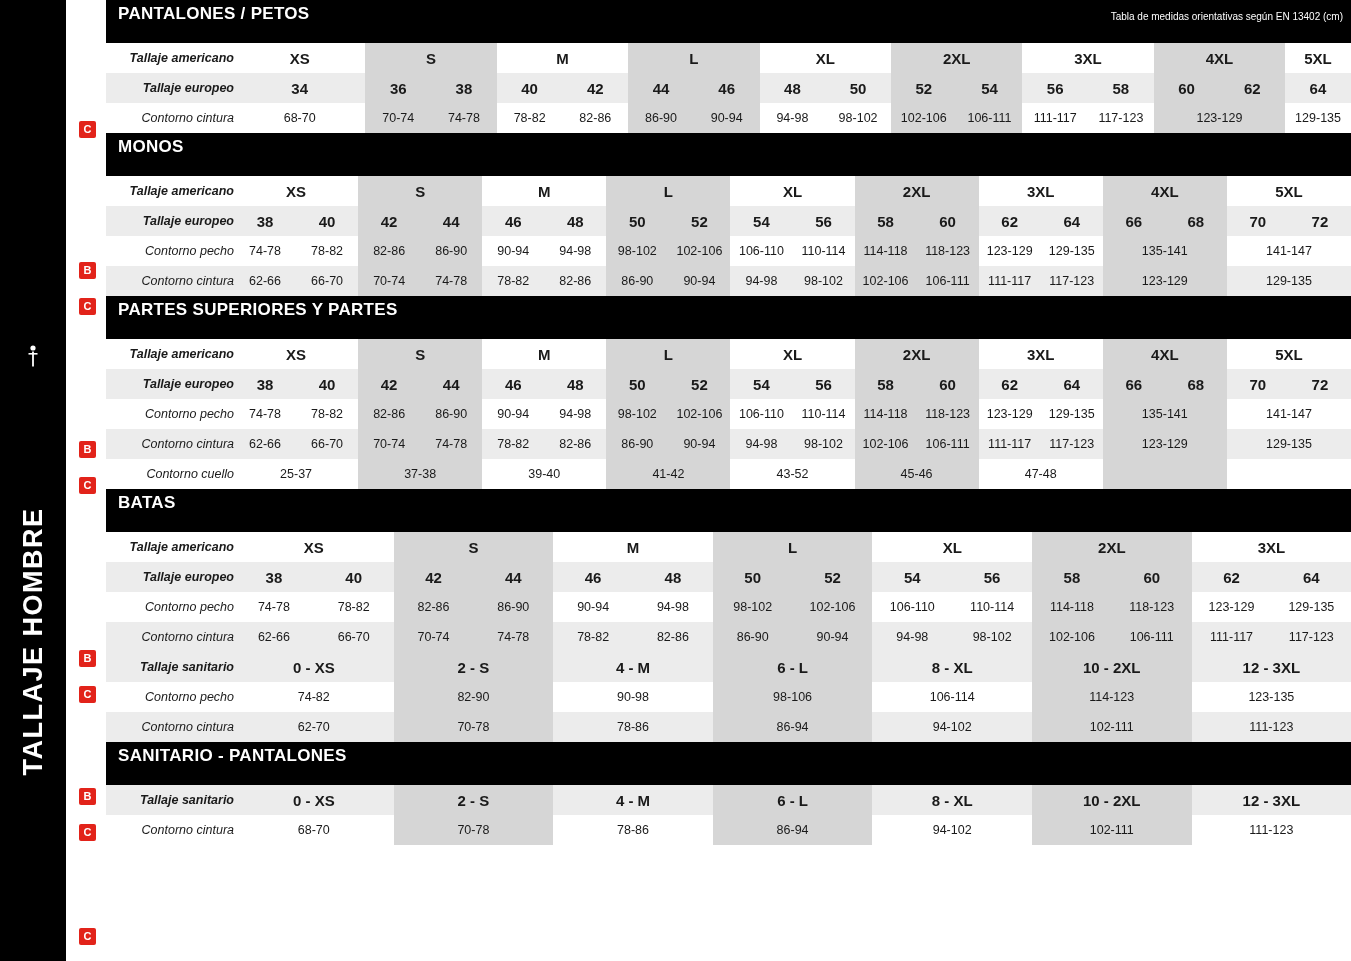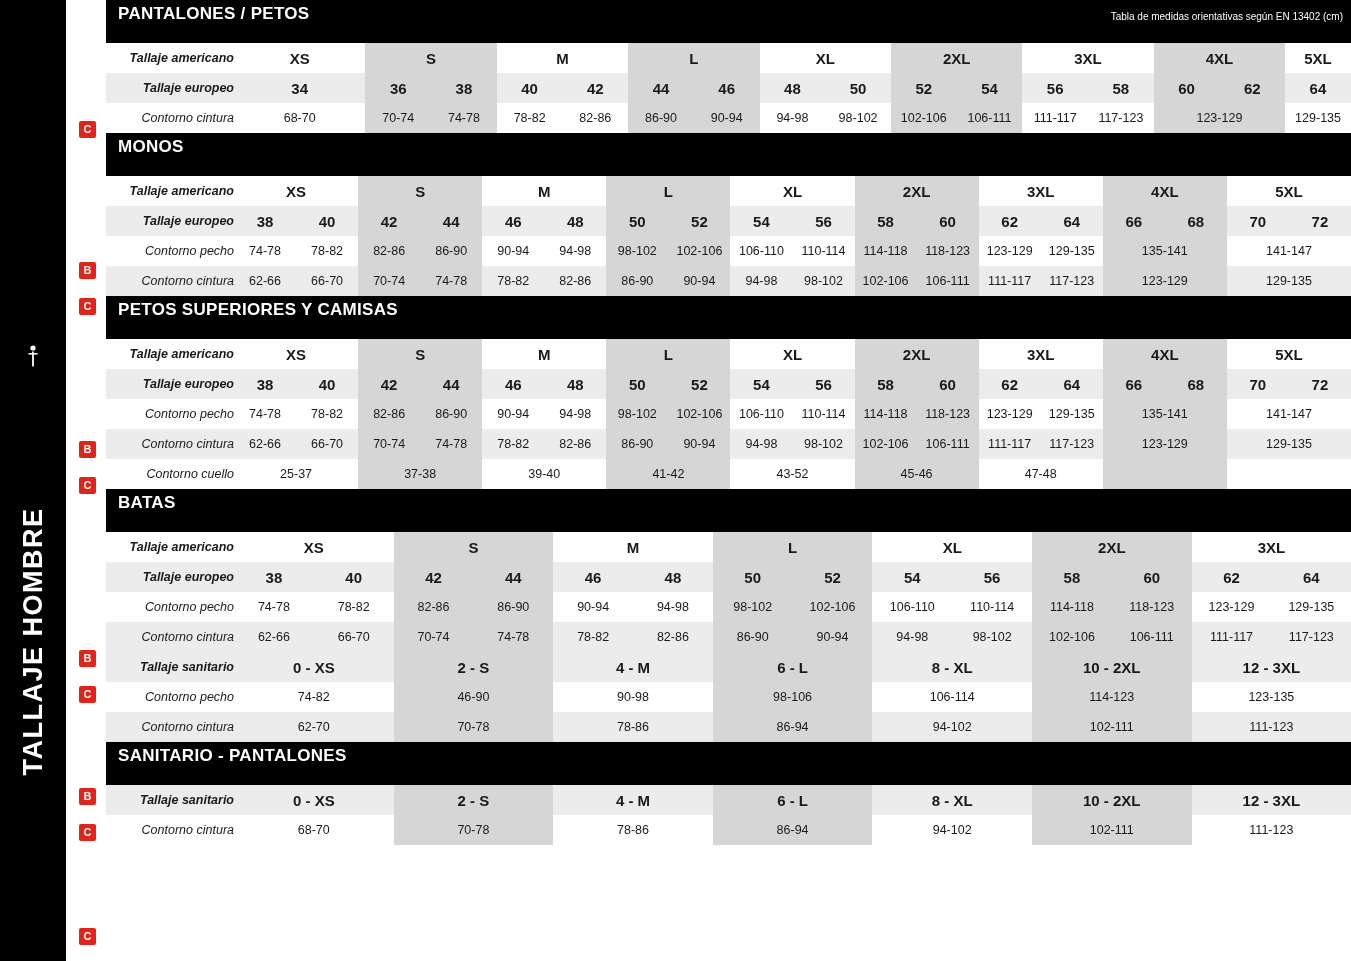--- a/index.html
+++ b/index.html
@@ -313,21 +313,21 @@
           <td class="sh">106-111</td>
           <td>111-117</td>
           <td>117-123</td>
           <td class="sh" colspan="2">123-129</td>
           <td colspan="2">129-135</td>
         </tr>
       </tbody>
         </table>
 
       <div class="sec-title">
-        <span>PETOS SUPERIORES Y CAMISAS</span>
+        <span>PARTES SUPERIORES Y PARTES</span>
       </div>
       <table>
         <colgroup>
           <col style="width:128px">
           <col span="18" style="width:62.05px">
         </colgroup>
         <tbody>
             <tr class="r-white h-hdr">
           <td class="lbl b">Tallaje americano</td>
           <td class="hdr" colspan="2">XS</td>
@@ -499,21 +499,21 @@
           <td class="hdr sh">2 - S</td>
           <td class="hdr">4 - M</td>
           <td class="hdr sh">6 - L</td>
           <td class="hdr">8 - XL</td>
           <td class="hdr sh">10 - 2XL</td>
           <td class="hdr">12 - 3XL</td>
         </tr>
         <tr class="r-white">
           <td class="lbl">Contorno pecho</td>
           <td>74-82</td>
-          <td class="sh">46-90</td>
+          <td class="sh">82-90</td>
           <td>90-98</td>
           <td class="sh">98-106</td>
           <td>106-114</td>
           <td class="sh">114-123</td>
           <td>123-135</td>
         </tr>
         <tr class="r-gray">
           <td class="lbl">Contorno cintura</td>
           <td>62-70</td>
           <td class="sh">70-78</td>

